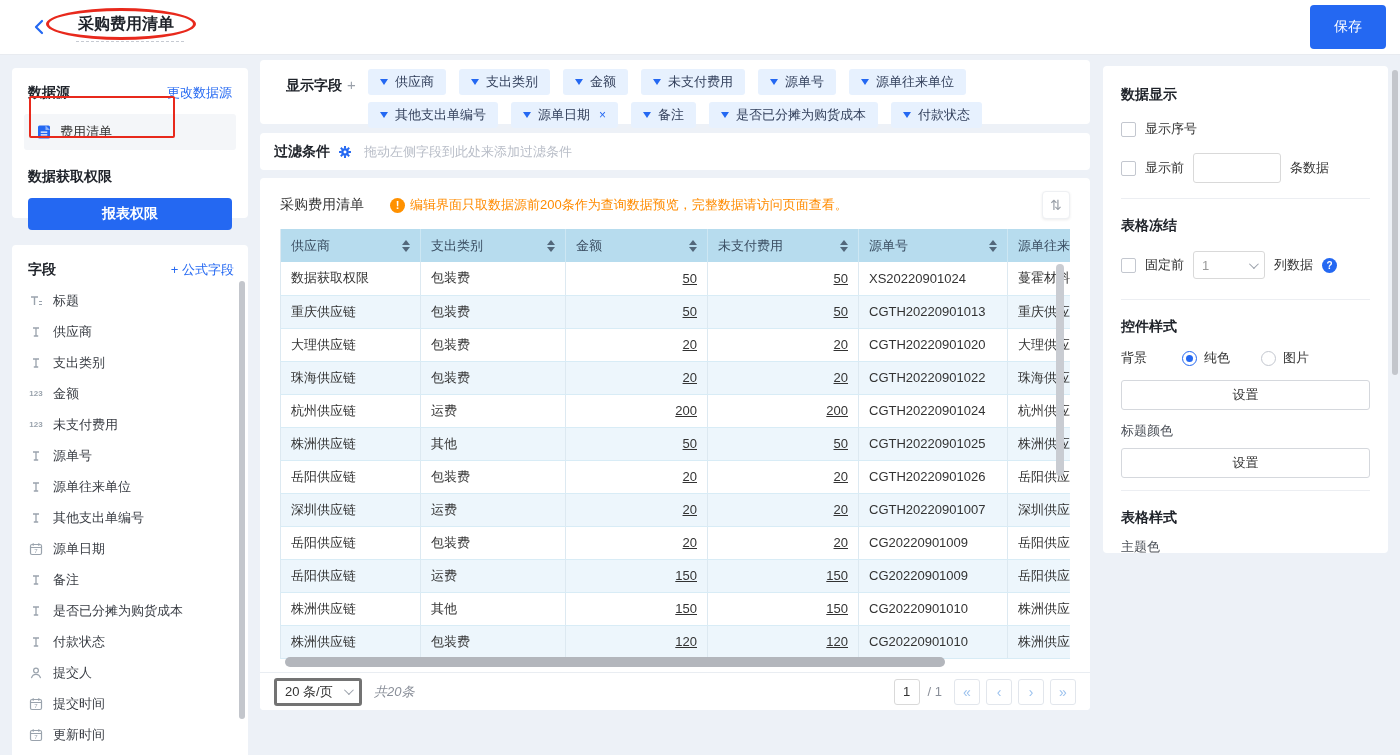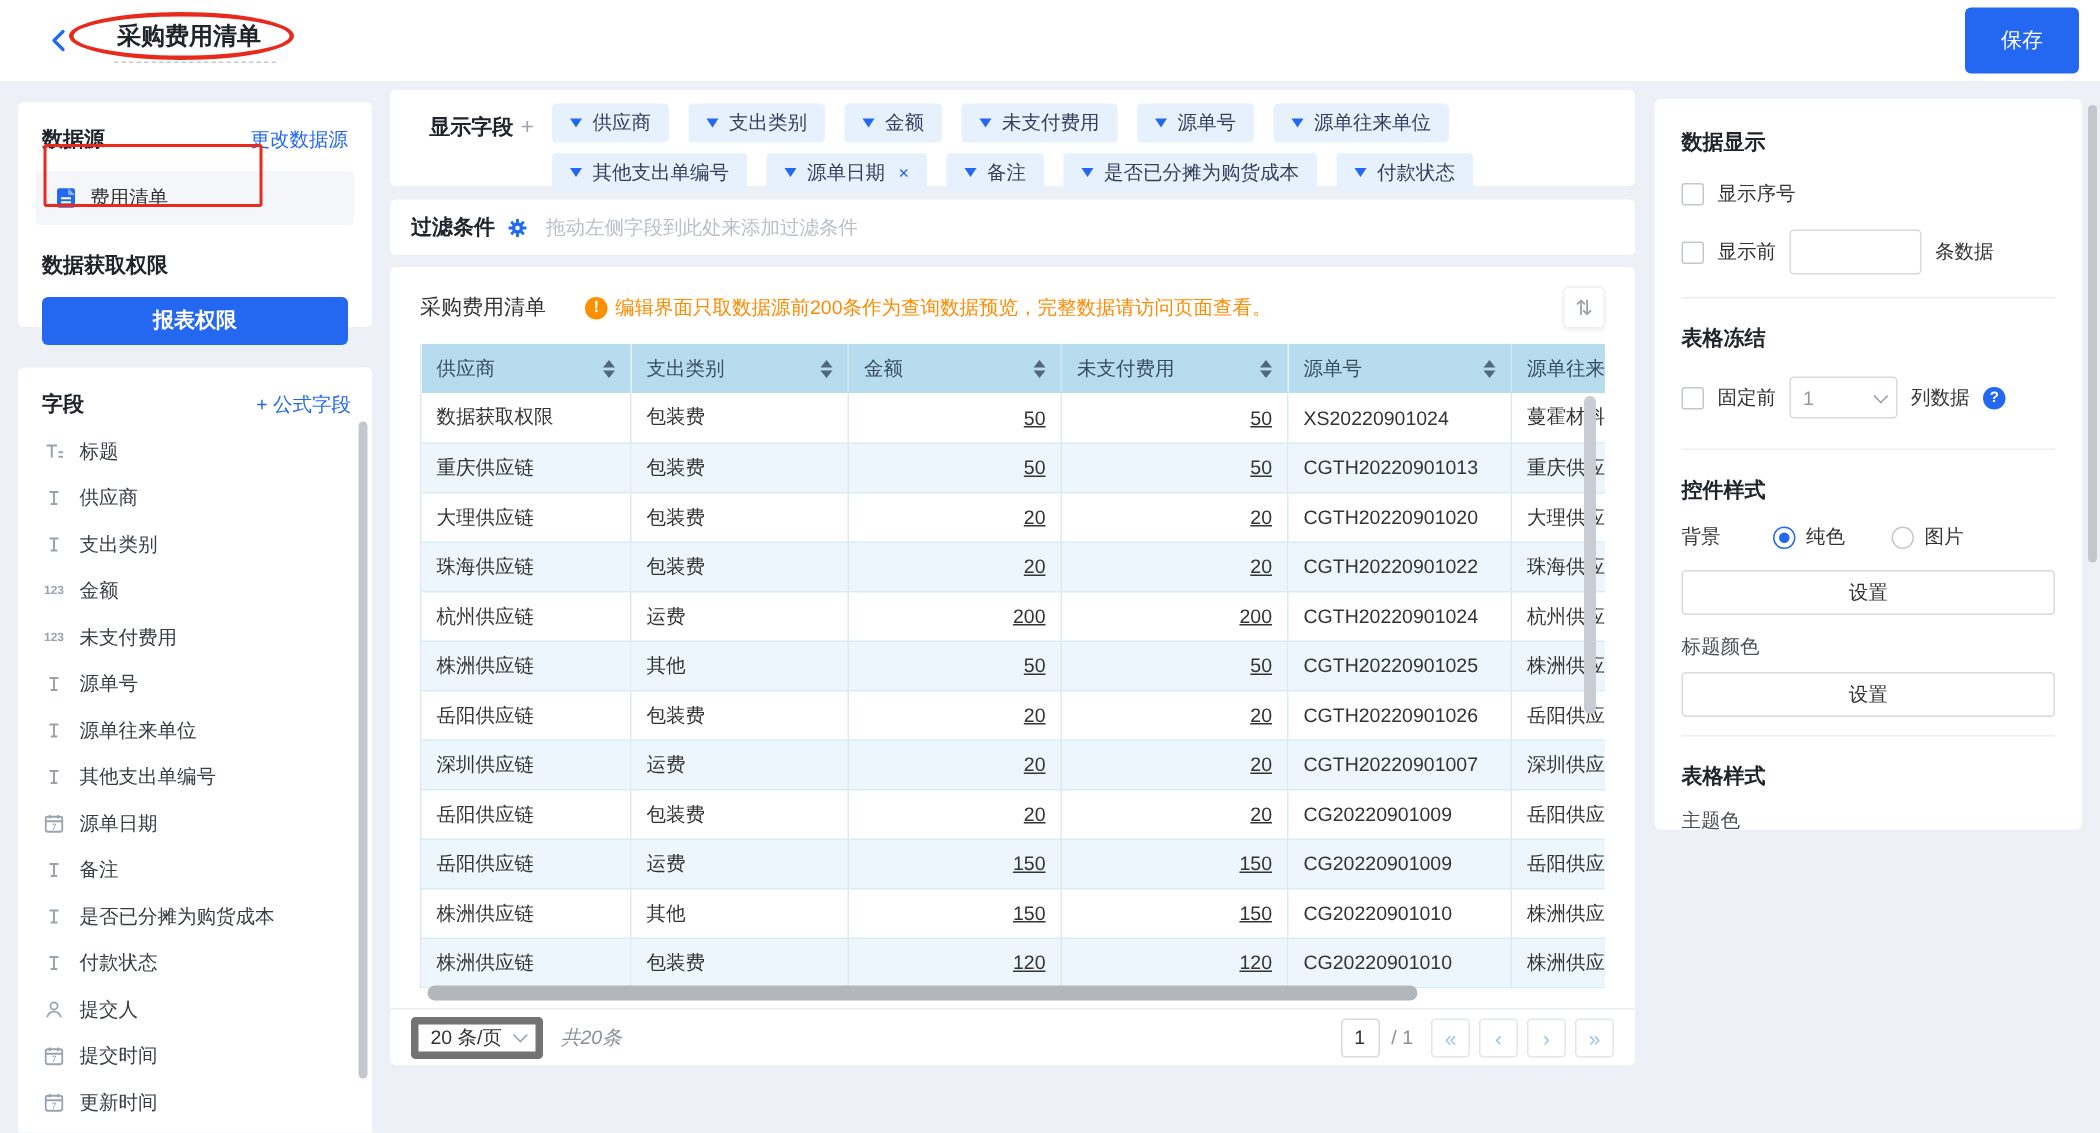--- a/index.html
+++ b/index.html
@@ -69,21 +69,21 @@
   .sorter .up { border-bottom:5px solid #53677a; }
   .sorter .dn { border-top:5px solid #53677a; }
   table.grid td { height:33px; font-size:13px; color:#333; padding:0 10px; border-right:1px solid #dde9f1; border-bottom:1px solid #d8ecf6; background:#fff; white-space:nowrap; overflow:hidden; }
   table.grid tr.alt td { background:#edf6fc; }
   table.grid td.num { text-align:right;text-decoration:underline; }
   table.grid tr td:first-child, table.grid th:first-child { border-left:1px solid #dde9f1; }
   .tbl-vscroll { position:absolute; right:26px; top:86px; width:8px; height:212px; background:#c9ccd2; border-radius:4px; z-index:15; }
   .tbl-hscroll { position:absolute; left:25px; top:479px; width:660px; height:10px; background:#b3b6bc; border-radius:5px; z-index:15; }
 
   .pagination { position:absolute; left:0; bottom:0; width:100%; height:38px; border-top:1px solid #e9edf2; display:flex; align-items:center; padding:0 14px; background:#fff; }
-  .psize { display:flex; align-items:center; justify-content:space-between; width:88px; height:28px; border:5px solid #737373; border-radius:3px; padding:0 8px; color:#333; cursor:pointer; background:#fff; font-size:13px; }
+  .psize { display:flex; align-items:center; justify-content:space-between; width:88px; height:28px; border:3px solid #737373; border-radius:3px; padding:0 8px; color:#333; cursor:pointer; background:#fff; font-size:13px; }
   .chev { width:7px; height:7px; border-right:1.5px solid #9aa0aa; border-bottom:1.5px solid #9aa0aa; transform:rotate(45deg) translateY(-2px); }
   .ptotal { color:#8a8f99; margin-left:12px;font-style:italic; }
   .pright { margin-left:auto; display:flex; align-items:center; gap:8px; }
   .pagebox { width:26px; height:26px; border:1px solid #d9d9d9; border-radius:3px; display:flex; align-items:center; justify-content:center; color:#333; background:#fff; }
   .pslash { color:#8a8f99; }
   .pnav { width:26px; height:26px; border:1px solid #e2e6ec; border-radius:3px; background:#fff; color:#9cc2ee; font-size:14px; display:flex; align-items:center; justify-content:center; cursor:pointer; }
 
   
   .card-right { left:1103px; top:66px; width:285px; height:487px; padding:20px 18px; overflow:hidden; }
   .r-h { font-size:14px; font-weight:bold; color:#20242b; margin-bottom:16px; }

